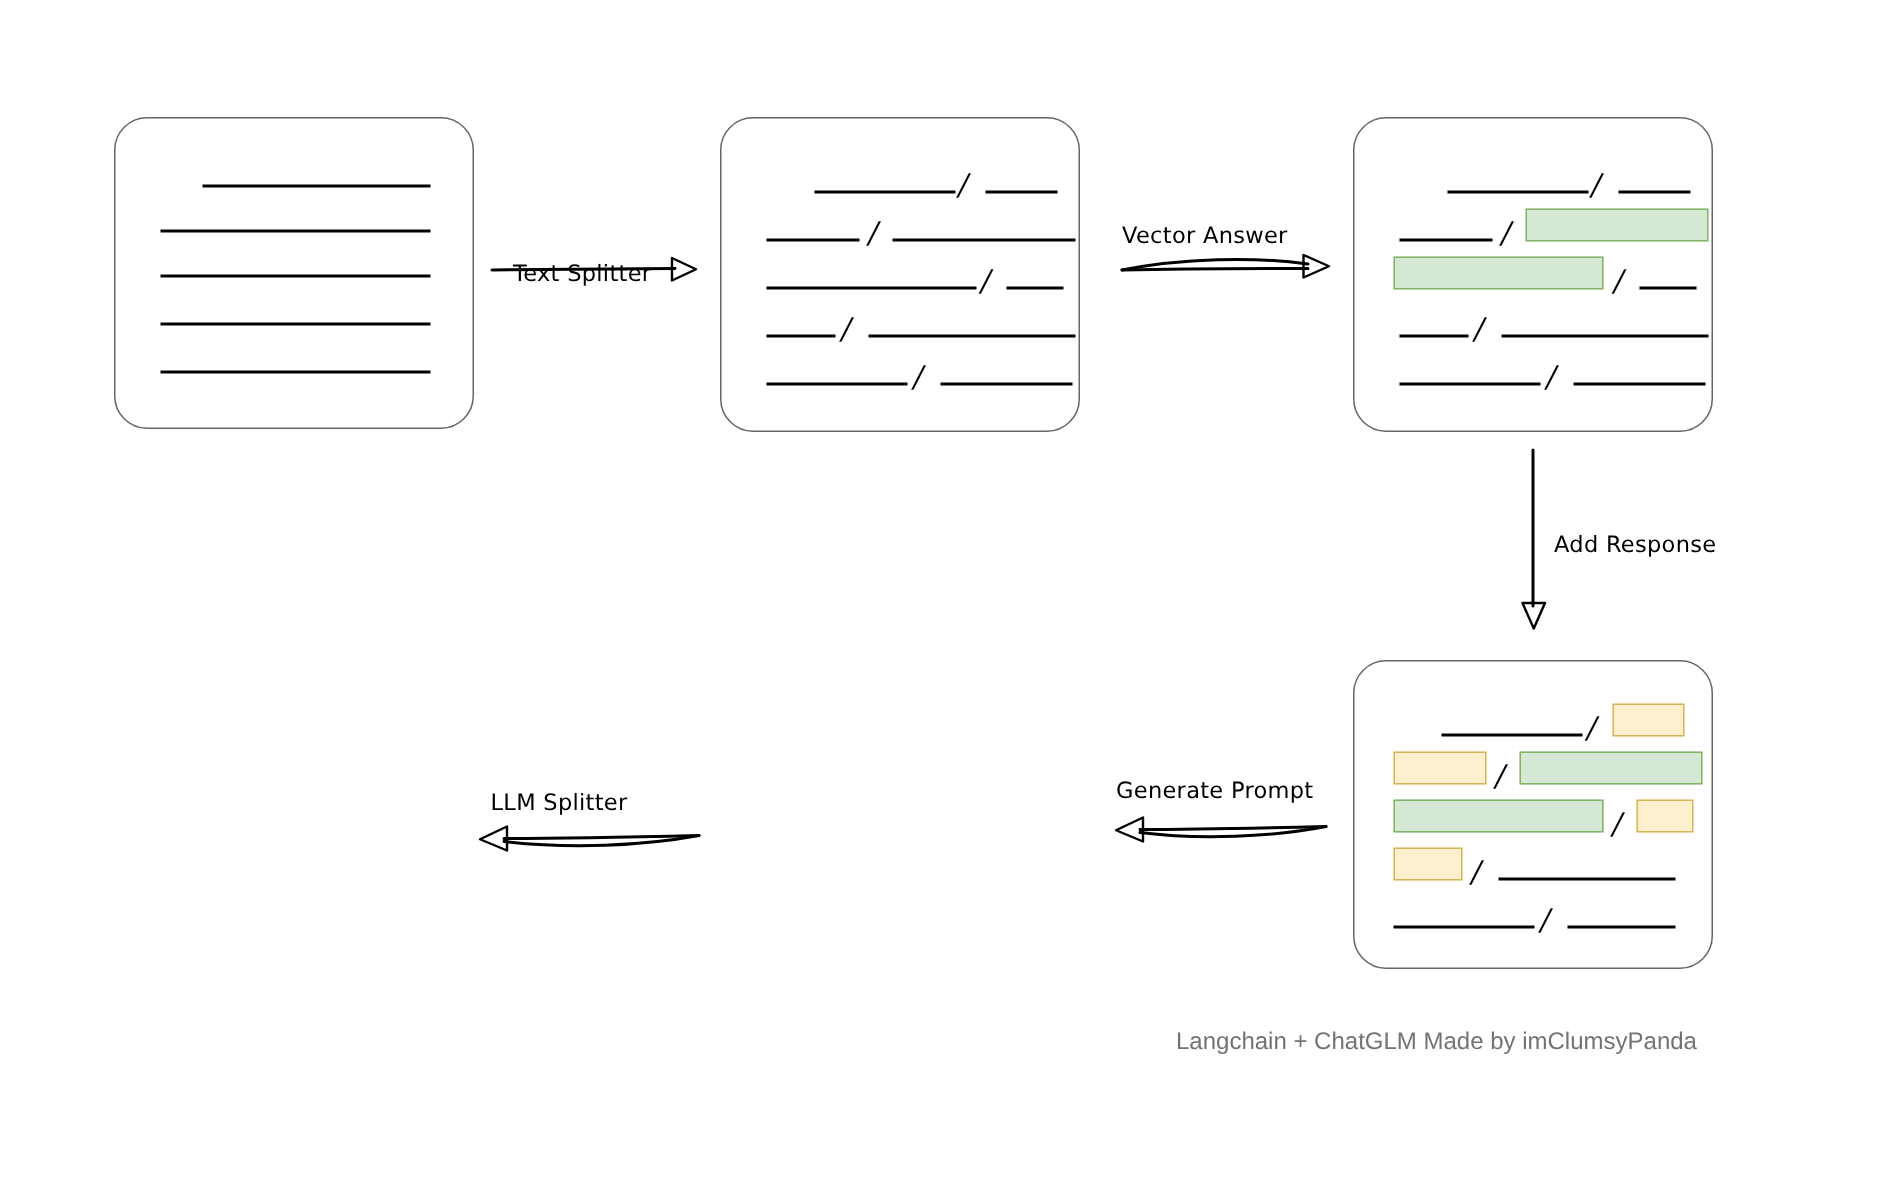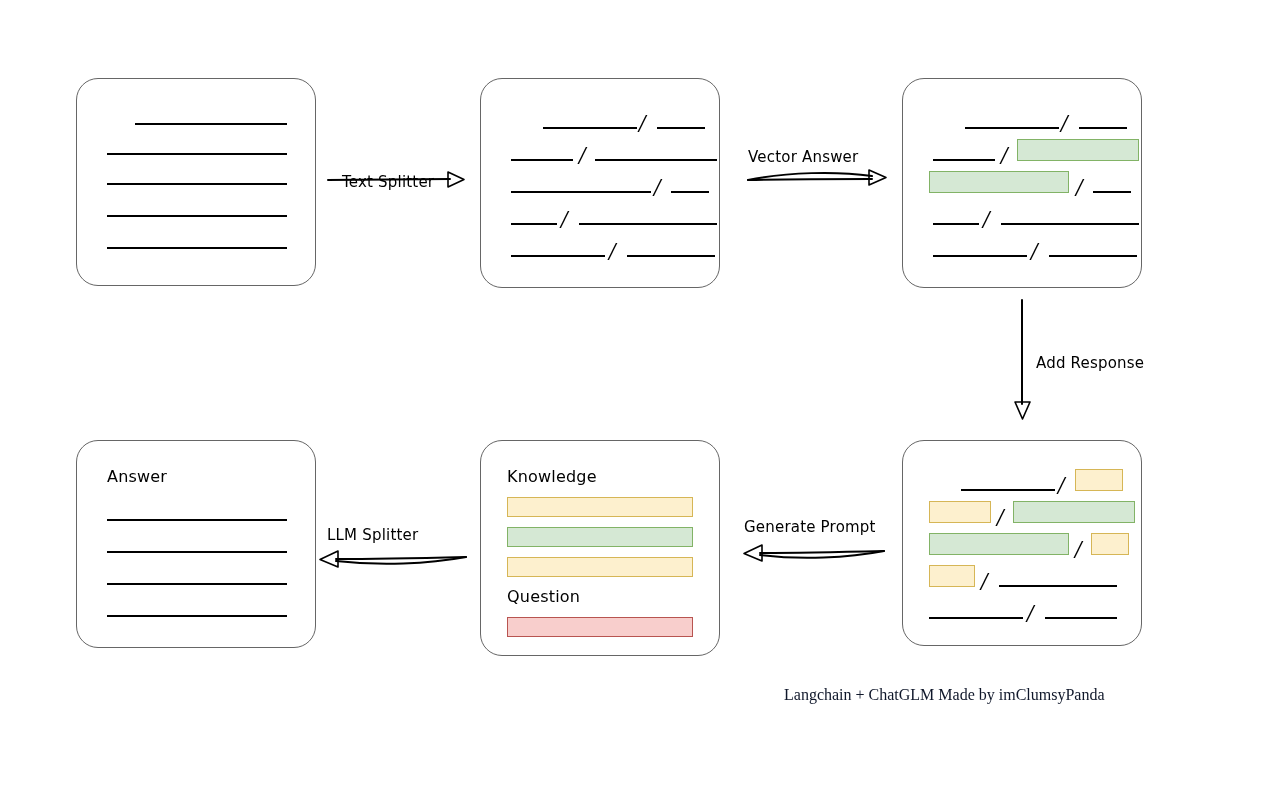--- a/index.html
+++ b/index.html
@@ -79,23 +79,23 @@
     color: #000000;
     white-space: nowrap;
     letter-spacing: 0.2px;
   }
   .arrow-svg {
     position: absolute;
     overflow: visible;
   }
   .footer-note {
     position: absolute;
-    font-family: Liberation Serif, serif;
+    font-family: Liberation Sans, sans-serif;
     font-size: 16px;
-    color: #0f172a;
+    color: #737373;
     white-space: nowrap;
   }
 </style>
 </head>
 <body>
 
 <div id="canvas">
 
   <div class="node-box" style="left:76px; top:78px; width:240px; height:208px;">
     <div class="rule" style="left:58px; top:44px; width:152px;"></div>
@@ -193,39 +193,24 @@
     <div class="rule" style="left:142px; top:176px; width:72px;"></div>
   </div>
 
   <div class="edge-label" style="left:744px; top:518px;">Generate Prompt</div>
   <svg class="arrow-svg" style="left:738px; top:542px;" width="148" height="24" viewBox="0 0 148 24">
     <path d="M146,9 C110,16 62,18 22,13" stroke="#000" stroke-width="2" fill="none" stroke-linecap="round"></path>
     <path d="M146,9 C106,10 60,11 22,11" stroke="#000" stroke-width="2" fill="none" stroke-linecap="round"></path>
     <path d="M24,3 L6,11.5 L24,19 Z" stroke="#000" stroke-width="1.6" fill="none" stroke-linejoin="round"></path>
   </svg>
 
-  <div class="node-box" style="left:480px; top:440px; width:240px; height:216px;">
-    <div class="box-label" style="left:26px; top:26px;">Knowledge</div>
-    <div class="bar yellow" style="left:26px; top:56px; width:186px;"></div>
-    <div class="bar green" style="left:26px; top:86px; width:186px;"></div>
-    <div class="bar yellow" style="left:26px; top:116px; width:186px;"></div>
-    <div class="box-label" style="left:26px; top:146px;">Question</div>
-    <div class="bar red" style="left:26px; top:176px; width:186px;"></div>
-  </div>
 
   <div class="edge-label" style="left:327px; top:526px;">LLM Splitter</div>
   <svg class="arrow-svg" style="left:316px; top:548px;" width="152" height="24" viewBox="0 0 152 24">
     <path d="M150,9 C112,16 64,18 20,13" stroke="#000" stroke-width="2" fill="none" stroke-linecap="round"></path>
     <path d="M150,9 C108,10 58,11 20,11" stroke="#000" stroke-width="2" fill="none" stroke-linecap="round"></path>
     <path d="M22,3 L4,11.5 L22,19 Z" stroke="#000" stroke-width="1.6" fill="none" stroke-linejoin="round"></path>
   </svg>
 
-  <div class="node-box" style="left:76px; top:440px; width:240px; height:208px;">
-    <div class="box-label" style="left:30px; top:26px;">Answer</div>
-    <div class="rule" style="left:30px; top:78px; width:180px;"></div>
-    <div class="rule" style="left:30px; top:110px; width:180px;"></div>
-    <div class="rule" style="left:30px; top:142px; width:180px;"></div>
-    <div class="rule" style="left:30px; top:174px; width:180px;"></div>
-  </div>
 
   <div class="footer-note" style="left:784px; top:686px;">Langchain + ChatGLM Made by imClumsyPanda</div>
 
 </div>
 
 </body></html>

